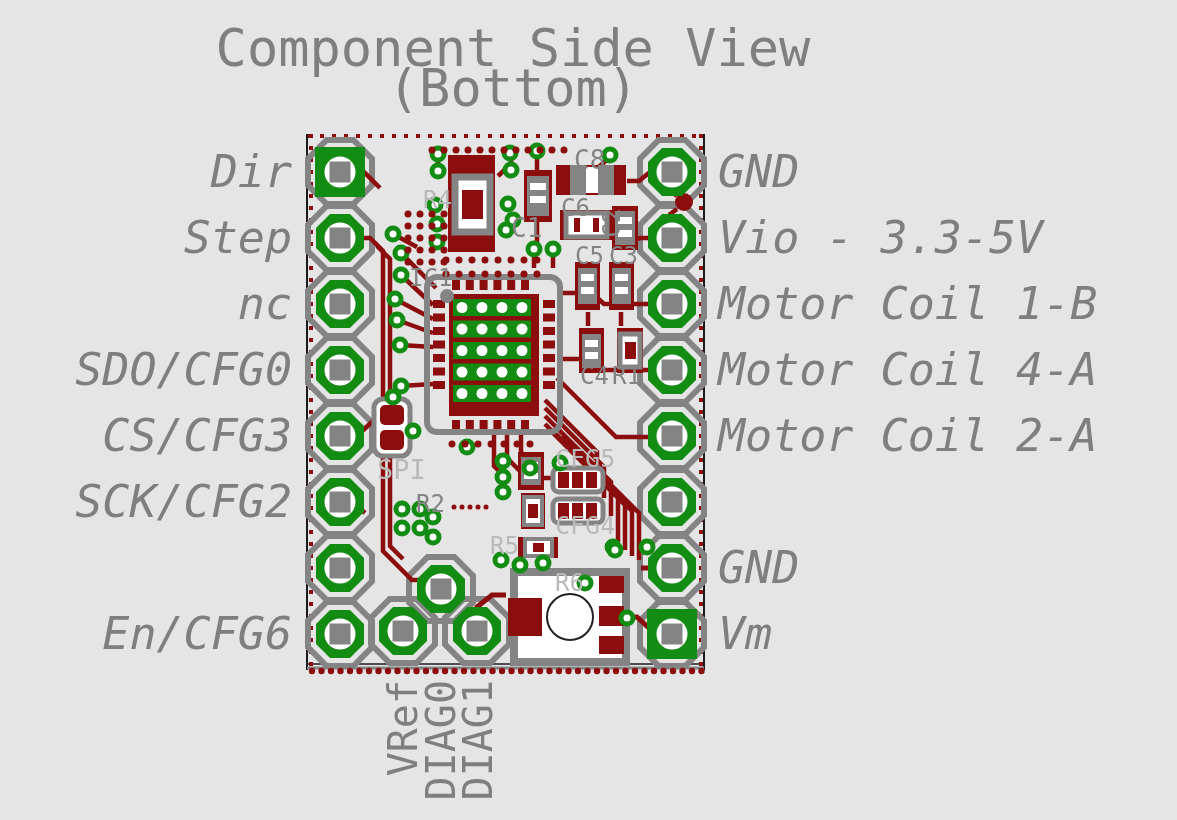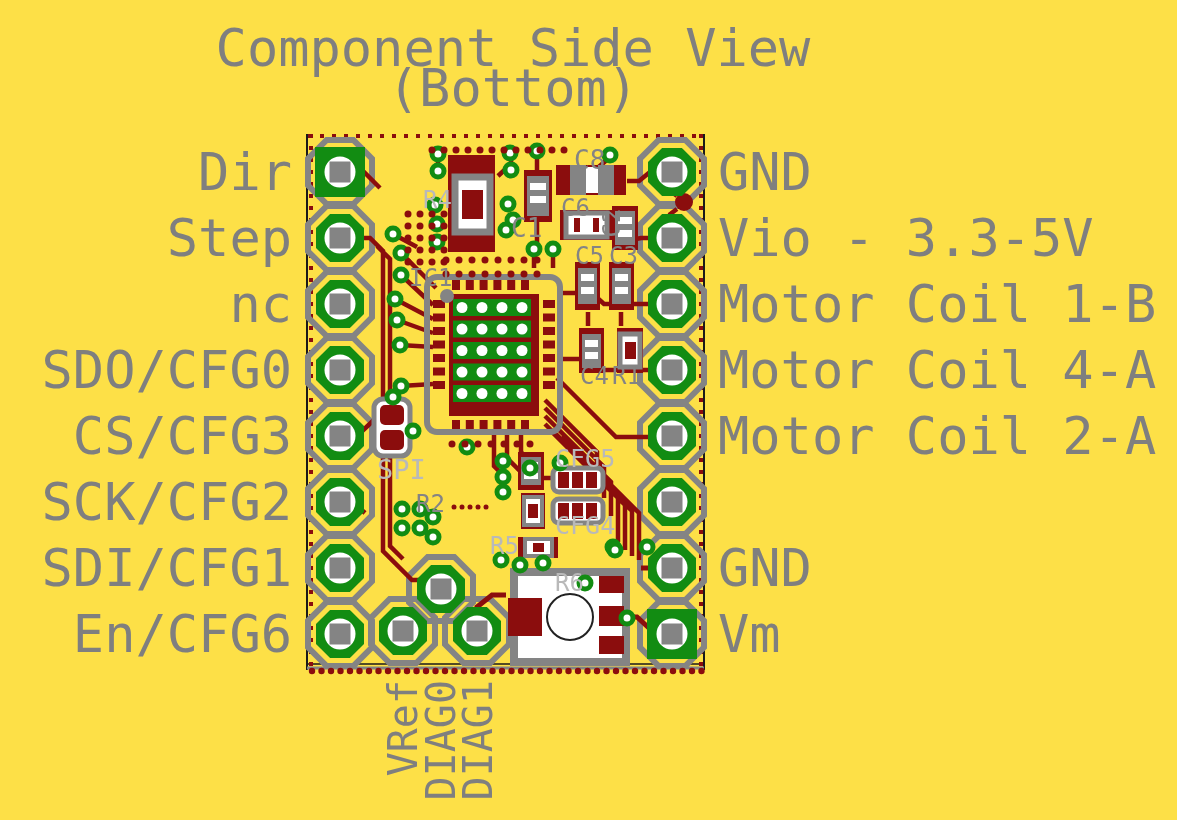--- a/index.html
+++ b/index.html
@@ -1,20 +1,20 @@
 <!DOCTYPE html>
 <html><head>
 <meta charset="utf-8">
 <style>
   html,body{margin:0;padding:0;background:#fff;}
-  #stage{position:relative;width:1177px;height:820px;background:#fde047;overflow:hidden;
+  #stage{position:relative;width:1177px;height:820px;background:#e5e5e5;overflow:hidden;
          font-family:"DejaVu Sans Mono",monospace;}
   .title-line{position:absolute;left:0;width:1026px;text-align:center;font-size:52px;
               height:56px;line-height:56px;color:#7f7f7f;white-space:pre;}
-  .plabel{position:absolute;height:52px;line-height:52px;font-size:52px;color:#7f7f7f;white-space:pre;}
+  .plabel{position:absolute;height:52px;line-height:52px;font-size:45px;color:#7f7f7f;white-space:pre;font-style:italic;}
   .plabel.left{left:0;width:292px;text-align:right;}
   .plabel.right{left:718px;width:459px;text-align:left;}
   .vlabel{position:absolute;width:134px;height:52px;line-height:52px;font-size:40px;
           color:#7f7f7f;text-align:right;transform:rotate(-90deg);white-space:pre;}
   svg{position:absolute;left:0;top:0;}
   text{font-family:"DejaVu Sans Mono",monospace;}
 </style>
 </head>
 <body>
 
@@ -490,21 +490,20 @@
         <text x="555" y="591" font-size="24" fill="#b9b9b9">R6</text>
       </g>
   </svg>
 
   <div class="plabel left" style="top:146px">Dir</div>
   <div class="plabel left" style="top:212px">Step</div>
   <div class="plabel left" style="top:278px">nc</div>
   <div class="plabel left" style="top:344px">SDO/CFG0</div>
   <div class="plabel left" style="top:410px">CS/CFG3</div>
   <div class="plabel left" style="top:476px">SCK/CFG2</div>
-  <div class="plabel left" style="top:542px">SDI/CFG1</div>
   <div class="plabel left" style="top:608px">En/CFG6</div>
 
   <div class="plabel right" style="top:146px">GND</div>
   <div class="plabel right" style="top:212px">Vio - 3.3-5V</div>
   <div class="plabel right" style="top:278px">Motor Coil 1-B</div>
   <div class="plabel right" style="top:344px">Motor Coil 4-A</div>
   <div class="plabel right" style="top:410px">Motor Coil 2-A</div>
   <div class="plabel right" style="top:542px">GND</div>
   <div class="plabel right" style="top:608px">Vm</div>
 

